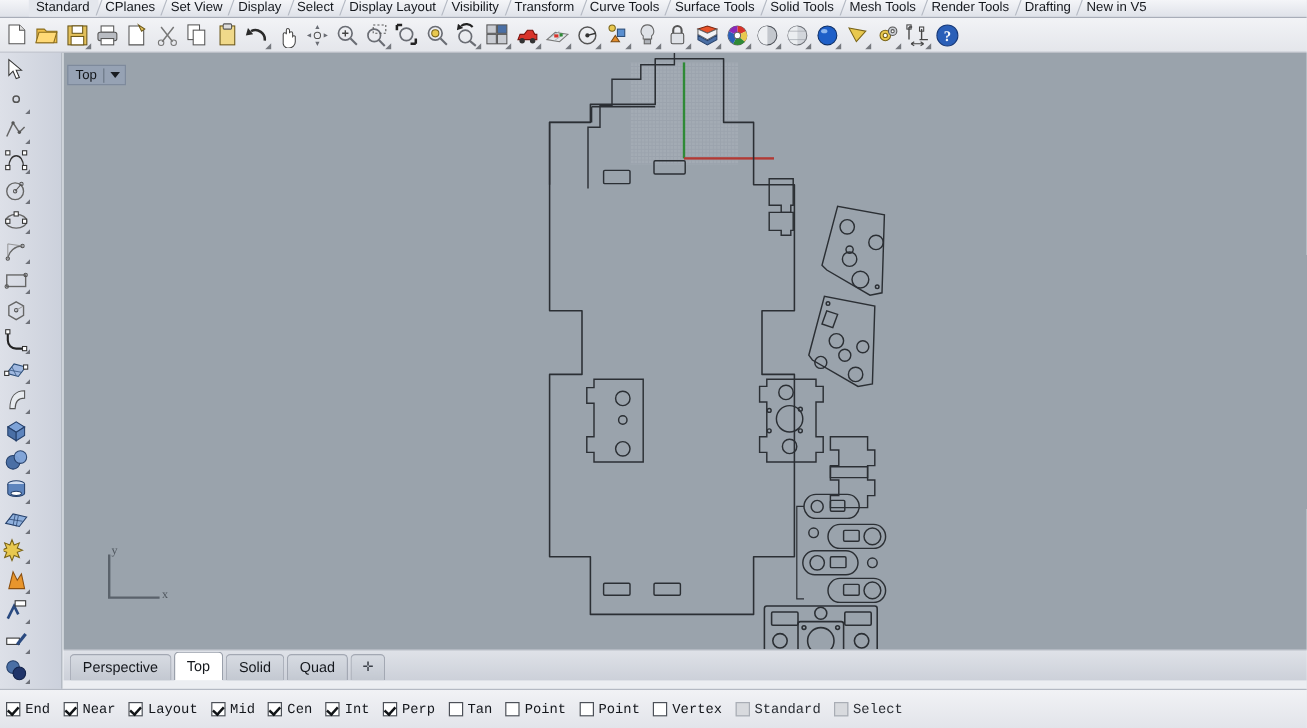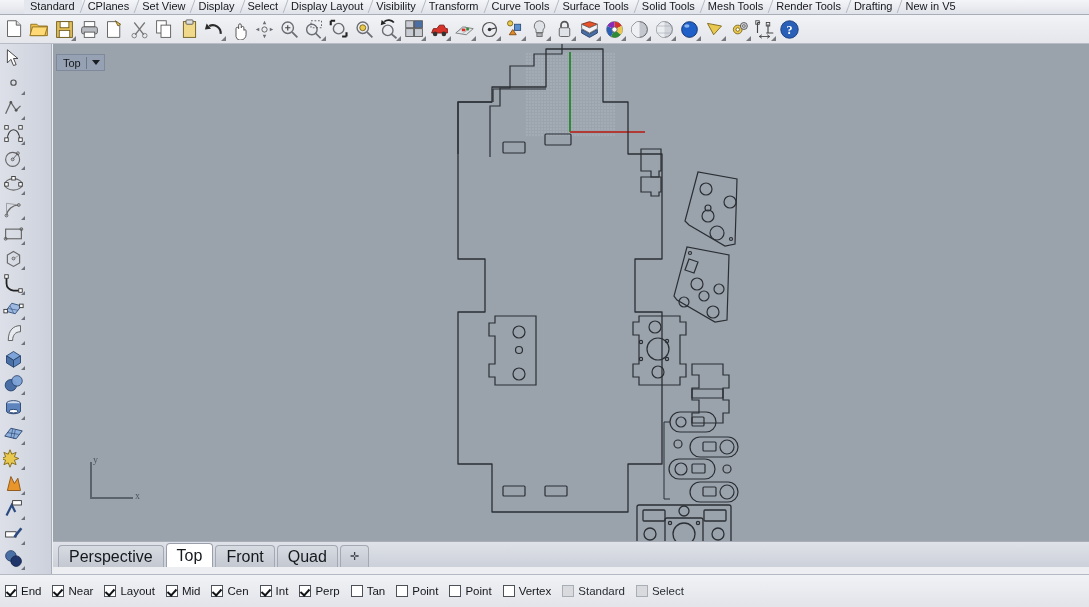--- a/index.html
+++ b/index.html
@@ -120,41 +120,41 @@
 
   
   .vptabs {
     position: absolute; left: 53px; top: 541px; width: 1036px; height: 26px;
     background: linear-gradient(#dfe2e8,#ccd0d9);
     border-top: 1px solid #a9aeb9;
     display: flex; align-items: flex-end; padding-left: 5px;
   }
   .vptab {
     height: 22px; line-height: 21px; padding: 0 10px;
-    font-size: 16px; color: #15181d;
+    font-size: 12px; color: #15181d;
     background: linear-gradient(#d7dbe2,#c3c8d1);
     border: 1px solid #a3a8b3; border-bottom: none;
     border-radius: 4px 4px 0 0;
     margin-right: 2px; cursor: default;
   }
   .vptab.active {
     background: #ffffff; height: 24px; line-height: 23px;
     border-color: #9aa0ab;
   }
   .vptab.add { padding: 0 9px; font-size: 11px; color: #3a3f47; }
 
   
   .osnap {
     position: absolute; left: 0; top: 574px; width: 1089px; height: 33px;
     background: linear-gradient(#f1f2f5,#e2e4ea);
     border-top: 1px solid #b4b9c3;
     display: flex; align-items: center; padding-left: 5px;
     font-size: 11.5px; color: #14171c;
   }
-  .osnap-item { display: flex; align-items: flex-end; gap: 4px; margin-right: 11px; cursor: default; }
+  .osnap-item { display: flex; align-items: flex-start; gap: 4px; margin-right: 11px; cursor: default; font-family: Liberation Mono, monospace; }
   .chk {
     width: 12px; height: 12px; background: #ffffff;
     border: 1px solid #4c5058; position: relative; flex: 0 0 auto;
   }
   .chk.on::after {
     content: ""; position: absolute; left: 2px; top: 1px;
     width: 4px; height: 7px;
     border: solid #111417; border-width: 0 2px 2px 0;
     transform: rotate(42deg);
   }
@@ -752,21 +752,21 @@
       <rect x="450" y="442" width="22" height="10" rx="1" stroke="#2b2f34" stroke-width="1.2" fill="none"></rect>
       <rect x="492" y="442" width="22" height="10" rx="1" stroke="#2b2f34" stroke-width="1.2" fill="none"></rect>
 
       <path d="M405,110 L405,58 L439,58" stroke="#2b2f34" stroke-width="1.2" fill="none"></path>
     </svg>
   </div>
 
   <div class="vptabs" id="vptabs">
       <div class="vptab">Perspective</div>
       <div class="vptab active">Top</div>
-      <div class="vptab">Front</div>
+      <div class="vptab">Solid</div>
       <div class="vptab">Quad</div>
       <div class="vptab add">✛</div>
     </div>
 
   <div class="osnap" id="osnap">
       <div class="osnap-item">
         <span class="chk on"></span>
         <span class="osnap-label">End</span>
       </div>
       <div class="osnap-item">

